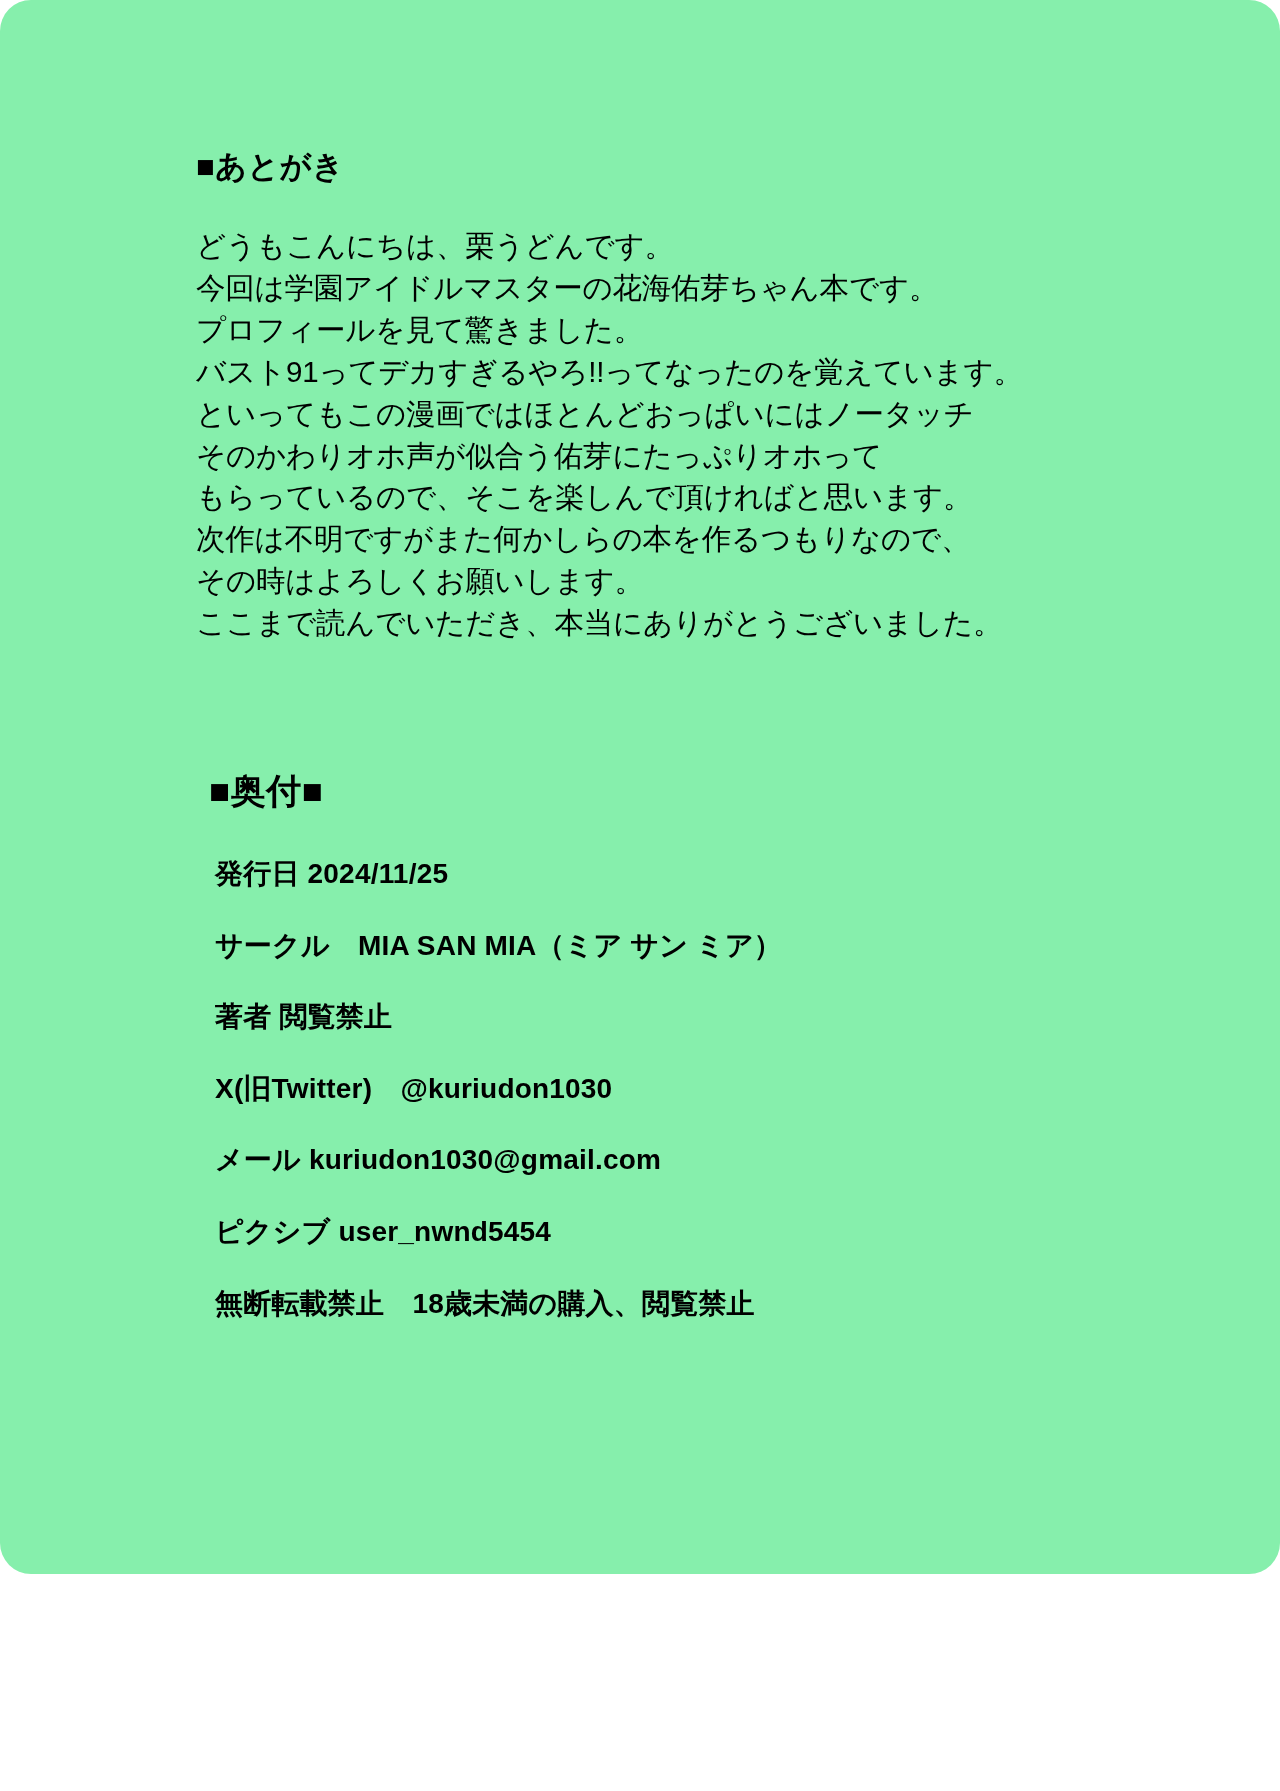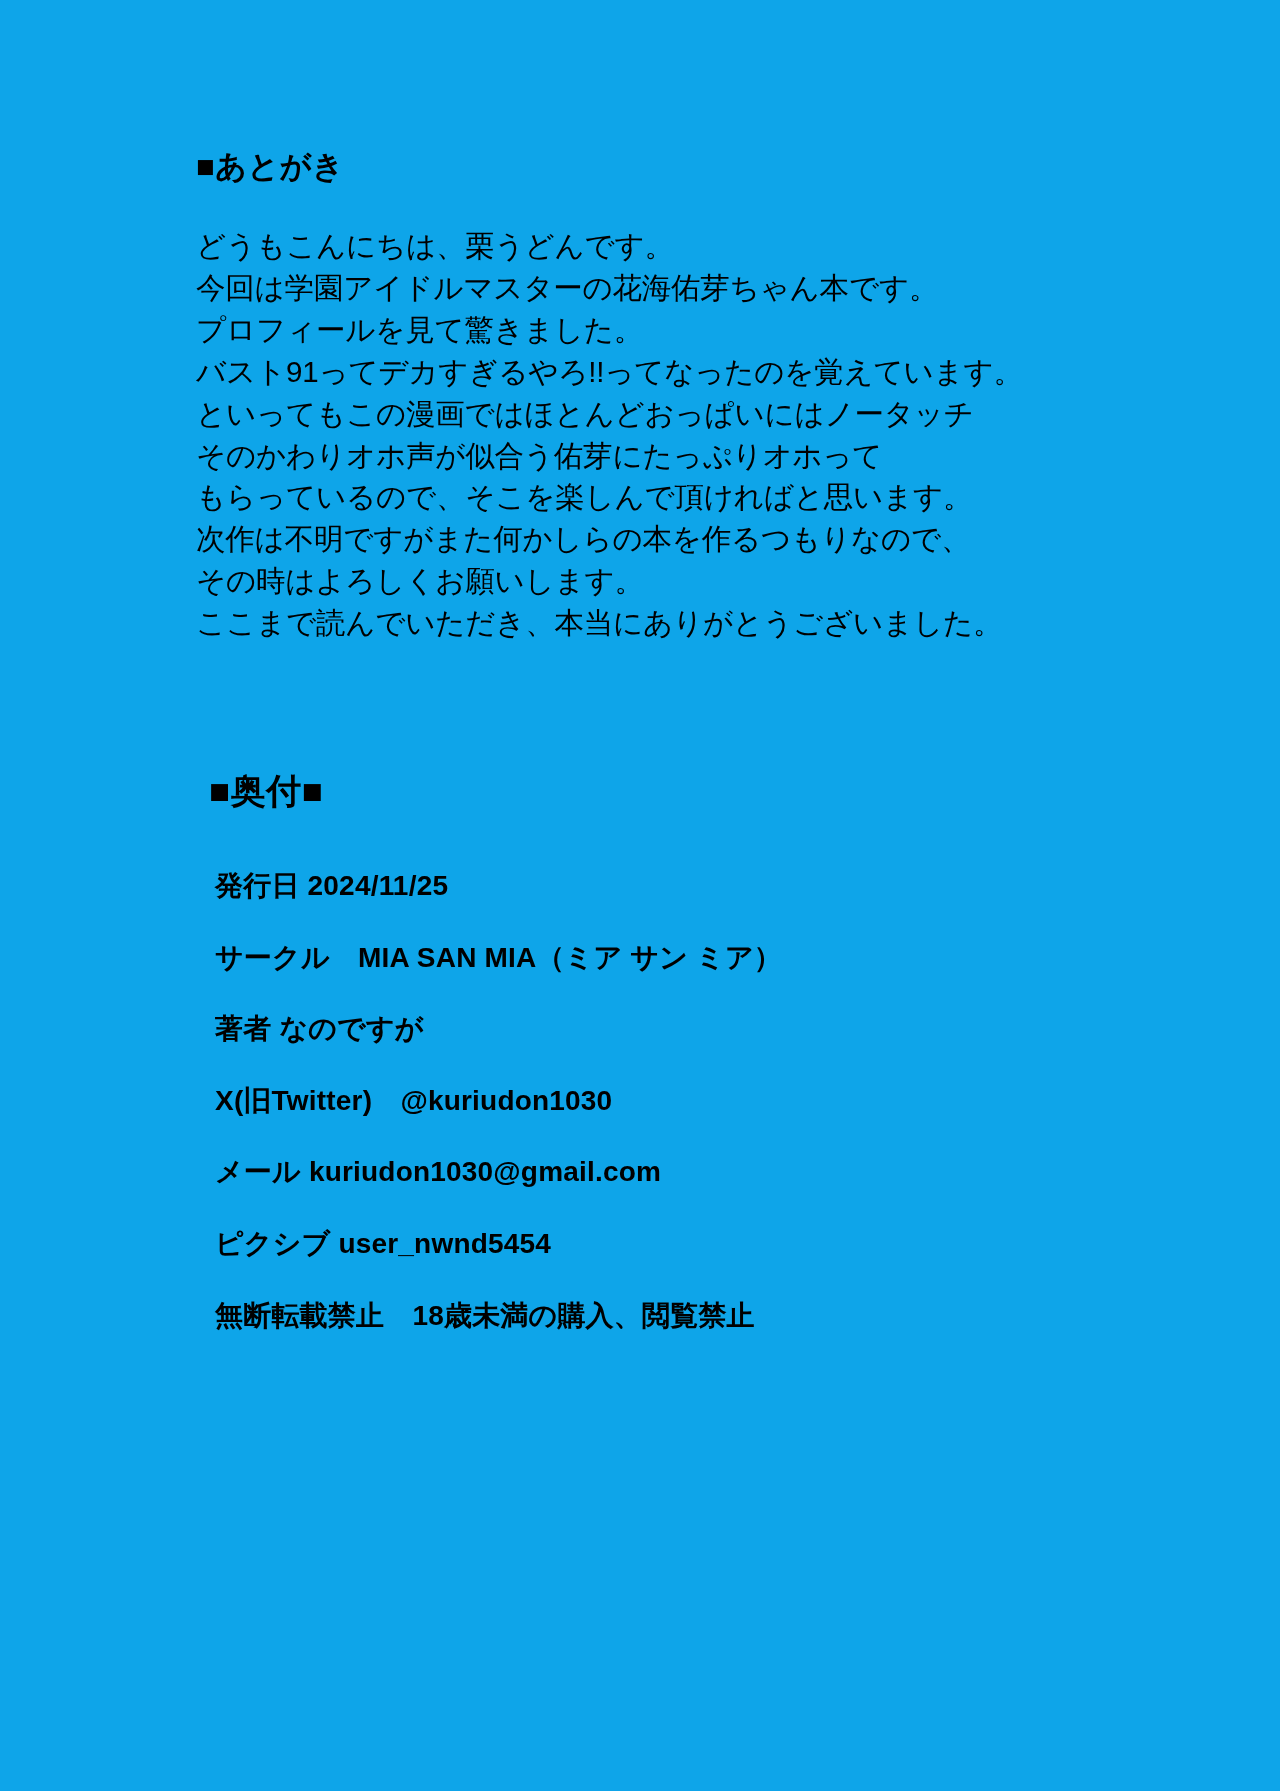--- a/index.html
+++ b/index.html
@@ -13,22 +13,23 @@
     font-family: "Liberation Sans", sans-serif;
     color: #000000;
     position: relative;
     overflow: hidden;
   }
   .page {
     position: absolute;
     top: 0;
     left: 0;
     width: 1280px;
-    height: 1791px;
-    background: #0ea5e9;
+    height: 1574px;
+    background: #86efac;
+    border-radius: 31px;
   }
 
   
   .afterword {
     position: absolute;
     left: 196px;
     top: 148px;
     width: 900px;
   }
   .afterword-heading {
@@ -58,21 +59,21 @@
     width: 920px;
   }
   .colophon-heading {
     font-size: 35px;
     font-weight: bold;
     letter-spacing: 0.5px;
     white-space: pre;
     margin-left: -6px;
   }
   .colophon-list {
-    margin-top: 54px;
+    margin-top: 42px;
   }
   .colophon-row {
     font-size: 28px;
     font-weight: bold;
     line-height: 1.2;
     margin-bottom: 38px;
     white-space: pre;
     letter-spacing: 0.2px;
   }
   .colophon-row:last-child {
@@ -98,21 +99,21 @@
       <span class="line">その時はよろしくお願いします。</span>
       <span class="line">ここまで読んでいただき、本当にありがとうございました。</span>
     </div>
   </section>
 
   <section class="colophon">
     <div class="colophon-heading">■奥付■</div>
     <div class="colophon-list">
       <div class="colophon-row">発行日 2024/11/25</div>
       <div class="colophon-row">サークル　MIA SAN MIA（ミア サン ミア）</div>
-      <div class="colophon-row">著者 なのですが</div>
+      <div class="colophon-row">著者 閲覧禁止</div>
       <div class="colophon-row">X(旧Twitter)　@kuriudon1030</div>
       <div class="colophon-row">メール kuriudon1030@gmail.com</div>
       <div class="colophon-row">ピクシブ user_nwnd5454</div>
       <div class="colophon-row">無断転載禁止　18歳未満の購入、閲覧禁止</div>
     </div>
   </section>
 
 </div>
 
 </body></html>

